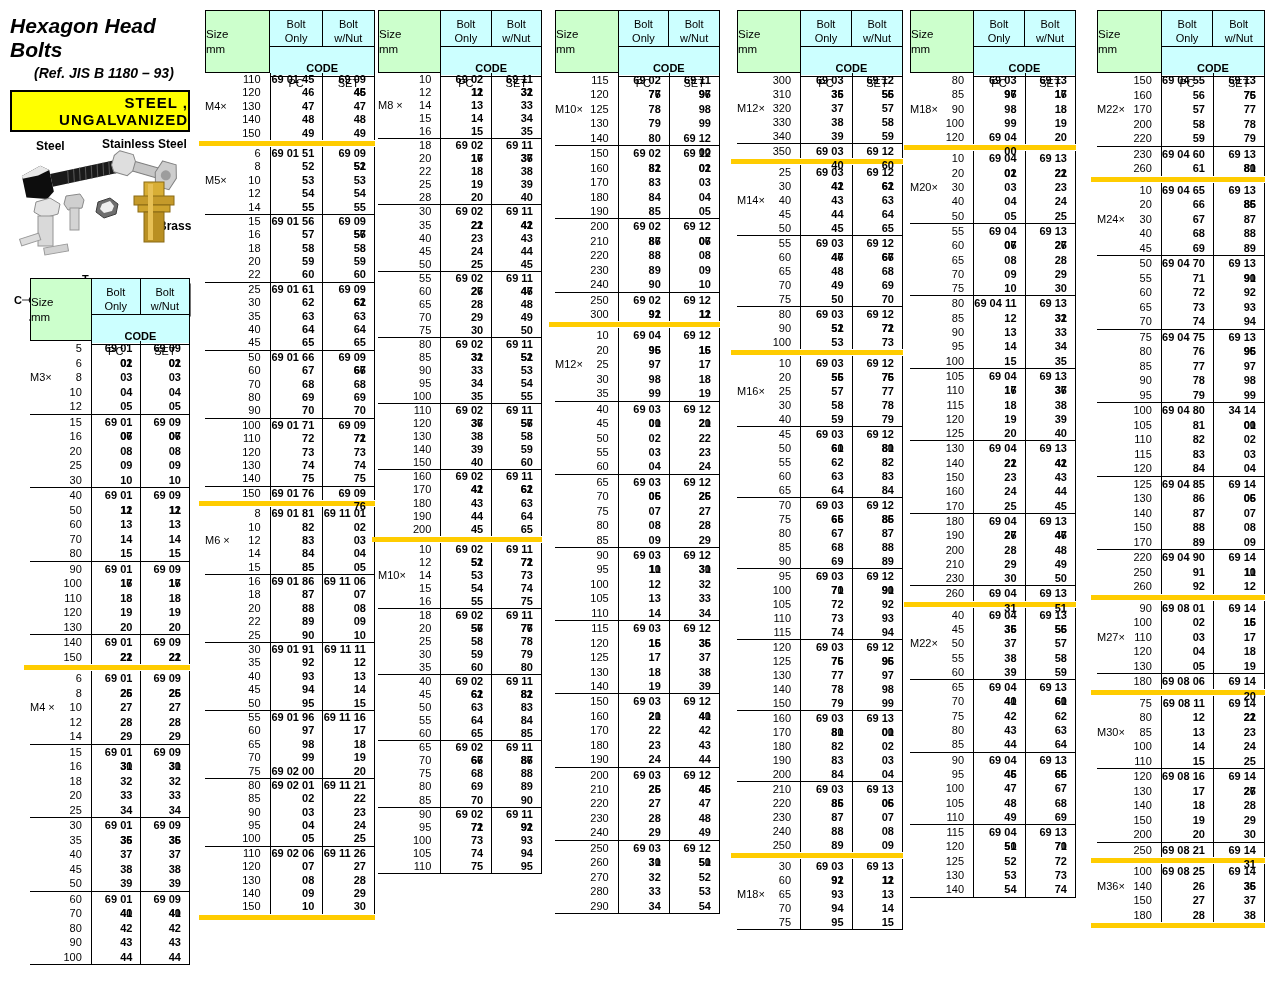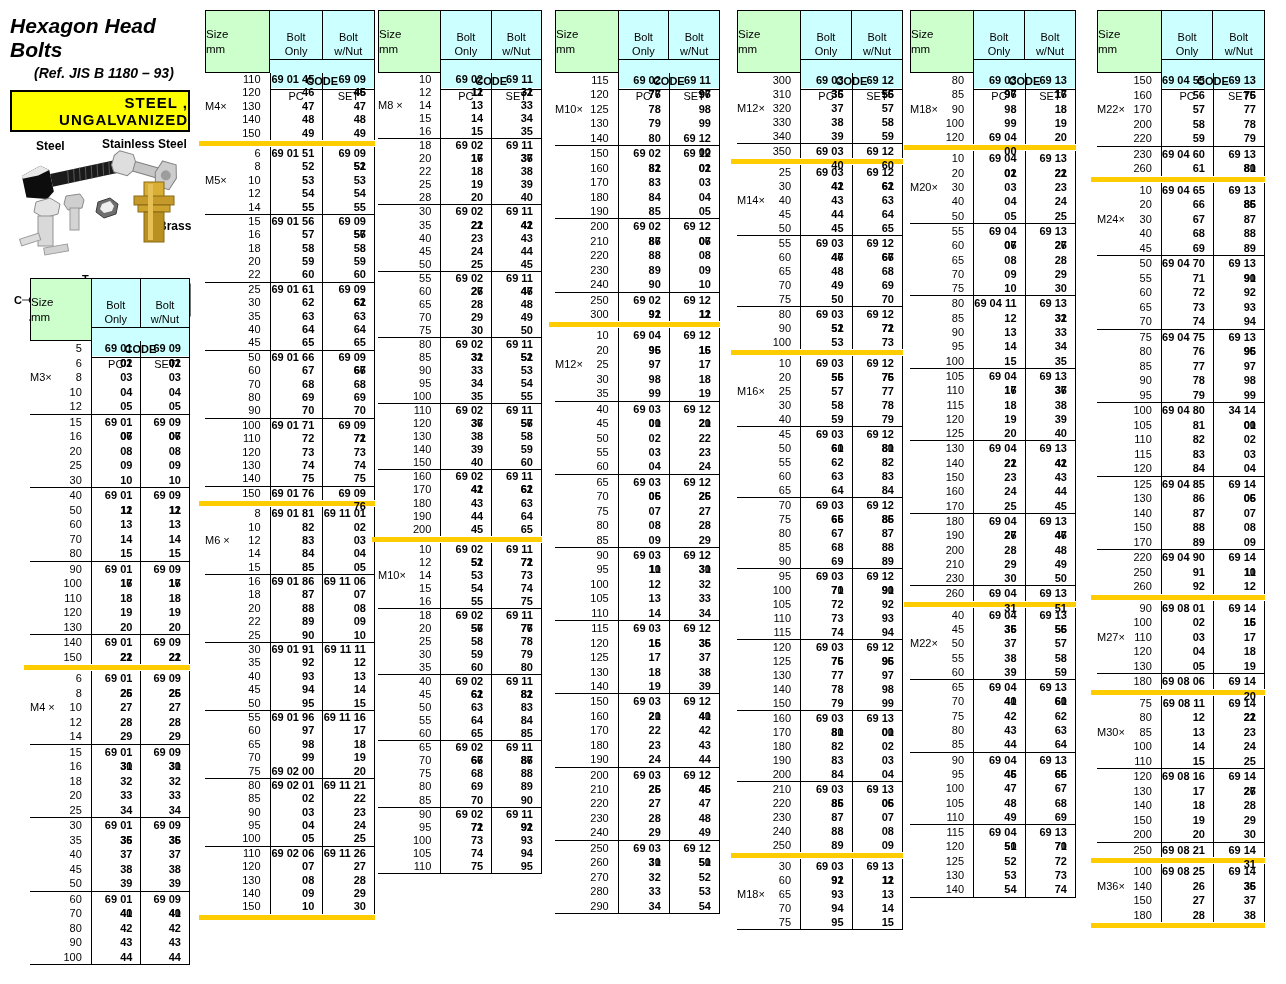--- a/index.html
+++ b/index.html
@@ -21,21 +21,21 @@
   .t3{left:378px;top:10px;width:164px;--rh:13.05px;}
   .t4{left:555px;top:10px;width:165px;--rh:14.45px;}
   .t5{left:737px;top:10px;width:166px;--rh:14.0px;}
   .t6{left:910px;top:10px;width:166px;--rh:14.3px;}
   .t7{left:1097px;top:10px;width:168px;--rh:14.5px;}
   .thead{display:flex;border:1px solid #000;height:61px;box-sizing:content-box;}
   .hsize{width:38%;background:#ccffcc;display:flex;flex-direction:column;
          justify-content:center;border-right:1px solid #000;font-size:11.5px;line-height:1.3;}
   .hright{width:62%;display:flex;flex-direction:column;}
   .hr1{flex:1;display:flex;background:#ccffff;}
-  .hr1>div{flex:1;text-align:center;border-bottom:1px solid #000;font-size:11px;line-height:1.3;padding-top:19px;}
+  .hr1>div{flex:1;text-align:center;border-bottom:1px solid #000;font-size:11px;line-height:1.3;padding-top:6px;}
   .hr1>div:first-child{border-right:1px solid #000;}
   .hr2{display:flex;background:#ccffff;height:15px;}
   .hr2>div{flex:1;text-align:center;border-bottom:1px solid #000;font-size:11px;line-height:14px;margin-top:29px;}
   .hr2>div:first-child{border-right:1px solid #000;}
   .hr3{background:#ccffff;text-align:center;height:14px;font-size:11px;line-height:13px;font-weight:bold;}
   .tgroup.topline{border-top:1px solid #000;}
   .trow{display:flex;height:var(--rh);}
   .cell{line-height:var(--rh);box-sizing:border-box;}
   .cell.size{width:38%;position:relative;text-align:right;padding-right:9px;}
   .prefix{position:absolute;left:0;top:0;font-weight:normal;}

